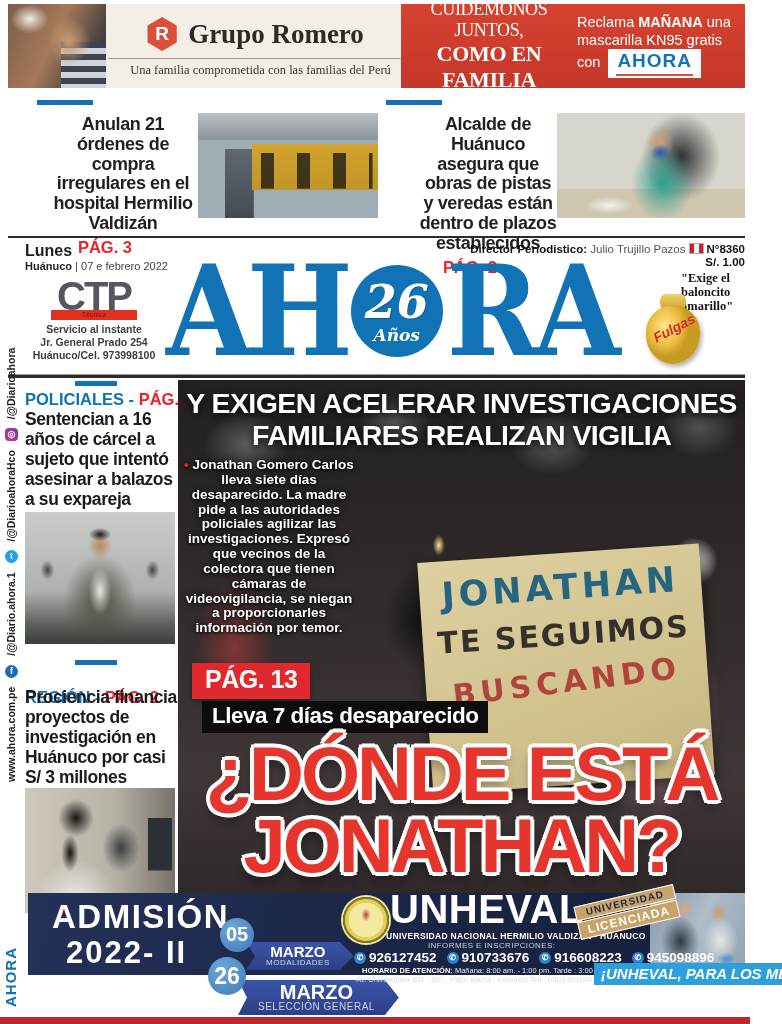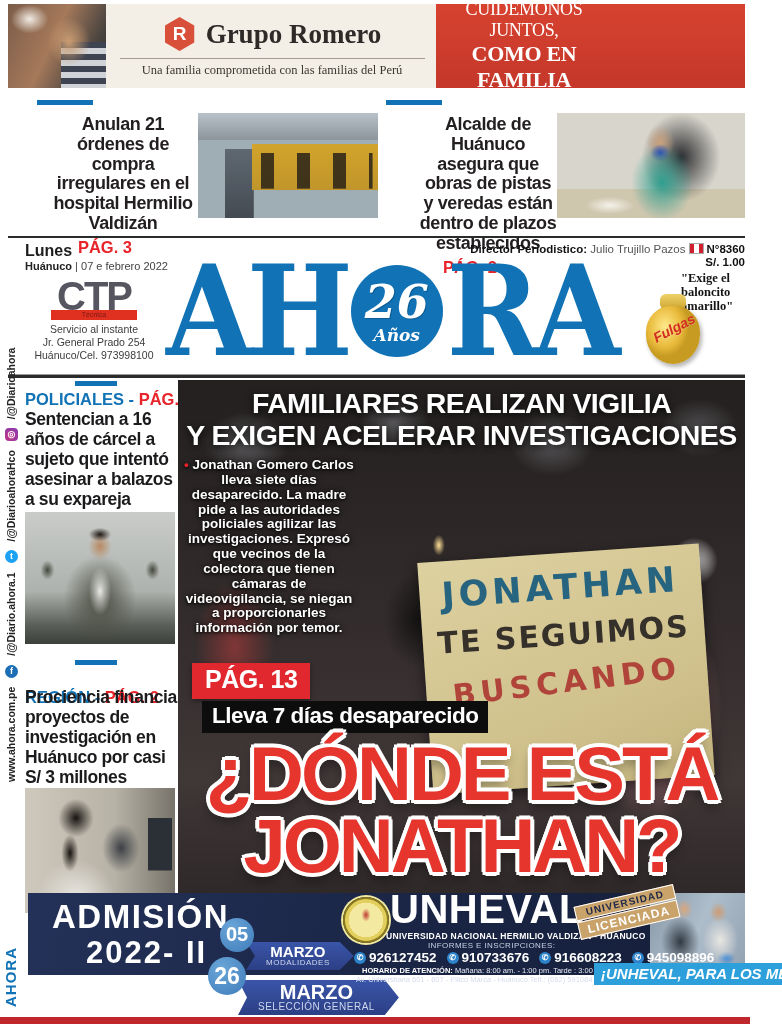--- a/index.html
+++ b/index.html
@@ -60,21 +60,21 @@
   .rule{background:#2b2b2b;}
 
   
   .mh-day{font-weight:bold;font-size:16px;}
   .mh-date{font-size:11px;color:#444;}
   .mh-date .city{font-weight:bold;color:#222;}
   .ctp{width:132px;text-align:center;}
   .ctp-word{font-size:40px;font-weight:bold;color:#565661;letter-spacing:-2px;line-height:0.9;}
   .ctp-bar{width:86px;height:10px;background:#e03020;margin:-4px auto 3px;font-size:7px;
      color:#7a1a14;line-height:10px;overflow:hidden;}
-  .ctp-lines{font-size:10.5px;font-weight:normal;color:#3c3c3c;line-height:1.25;}
+  .ctp-lines{font-size:10.5px;font-weight:bold;color:#3c3c3c;line-height:1.25;}
   .ahora-masthead{left:166px;top:248px;height:126px;display:flex;align-items:center;
      font-family:"DejaVu Serif",serif;font-weight:bold;color:#1173b5;}
   .mh-letters{font-size:112px;line-height:1;letter-spacing:-6px;transform:scaleY(1.12);}
   .anniv-circle{width:92px;height:92px;border-radius:50%;background:#1173b5;color:#fff;
      text-align:center;margin:0 4px;flex:none;}
   .anniv-num{font-size:46px;font-style:italic;font-weight:bold;line-height:1;padding-top:14px;
      text-shadow:1px 1px 0 #0b5c94;}
   .anniv-label{font-size:17px;font-style:italic;margin-top:0;}
   .director{right:37px;top:243px;text-align:right;font-size:11.5px;color:#555;}
   .director .lbl{font-weight:bold;color:#111;}
@@ -158,21 +158,21 @@
      -webkit-text-stroke:2px #fff;paint-order:stroke fill;
      text-shadow:-3px -3px 0 #fff,3px -3px 0 #fff,-3px 3px 0 #fff,3px 3px 0 #fff,
        0 -4px 0 #fff,0 4px 0 #fff,-4px 0 0 #fff,4px 0 0 #fff,0 7px 12px rgba(0,0,0,.45);}
 
   
   .vert-ahora{left:-19px;top:968px;width:60px;height:18px;transform:rotate(-90deg);
      color:#1173b5;font-weight:bold;font-size:15px;letter-spacing:1px;text-align:center;}
   .bottom-ad{left:28px;top:893px;width:717px;height:82px;
      background:linear-gradient(100deg,#243158,#1a2545 55%,#151f3a);}
   .adm1{position:absolute;left:24px;top:5px;font-size:33px;font-weight:bold;color:#fff;letter-spacing:1.5px;}
-  .adm2{position:absolute;left:38px;top:42px;font-size:31px;font-weight:bold;color:#fff;letter-spacing:2px;margin-left:20px;}
+  .adm2{position:absolute;left:38px;top:42px;font-size:31px;font-weight:bold;color:#fff;letter-spacing:2px;}
   .date-row{position:absolute;display:flex;align-items:center;}
   .row1{left:192px;top:6px;}
   .row2{left:180px;top:44px;}
   .day-circle{border-radius:50%;background:radial-gradient(circle at 35% 30%,#6aa6d8,#3f7cba);
      color:#fff;font-weight:bold;display:flex;align-items:center;justify-content:center;flex:none;z-index:2;}
   .row1 .day-circle{width:34px;height:34px;font-size:20px;}
   .row2 .day-circle{width:38px;height:38px;font-size:23px;}
   .band{background:linear-gradient(#3a55a8,#2c3f85);color:#fff;text-align:center;margin-left:-8px;
      clip-path:polygon(0 0,calc(100% - 14px) 0,100% 50%,calc(100% - 14px) 100%,0 100%,9px 50%);
      padding:2px 24px 3px 20px;margin-top:43px;}
@@ -224,20 +224,23 @@
           <div class="sponsor-name">Grupo Romero</div>
         </div>
         <div class="tagline">Una familia comprometida con las familias del Perú</div>
       </div>
     </div>
     <div class="campaign">
       <div class="campaign-text">
         <div class="campaign-l1">CUIDÉMONOS JUNTOS,</div>
         <div class="campaign-l2">COMO EN FAMILIA</div>
       </div>
+      <div class="promo">
+        <span>Reclama </span><b>MAÑANA</b><span> una mascarilla KN95 gratis </span><span>con</span><span class="ahora-box">AHORA</span>
+      </div>
     </div>
   </div>
 
   <div class="abs dash" style="left:37px;top:100px;width:56px;"></div>
   <div class="abs dash" style="left:386px;top:100px;width:56px;"></div>
 
   <div class="abs teaser" style="left:14px;top:115px;width:182px;">
     <div class="teaser-h">Anulan 21 órdenes de compra irregulares en el hospital Hermilio Valdizán</div>
     <div class="teaser-page">PÁG. 3</div>
   </div>
@@ -313,22 +316,22 @@
   <div class="abs side-headline" style="left:25px;top:688px;width:154px;">Prociencia financia proyectos de investigación en Huánuco por casi S/ 3 millones</div>
   <div class="abs photo photo-lab" style="left:25px;top:788px;width:150px;height:125px;"></div>
 
   <div class="abs main-photo">
     <div class="sign">
       <div class="sign-l1">JONATHAN</div>
       <div class="sign-l2">TE SEGUIMOS</div>
       <div class="sign-l3">BUSCANDO</div>
     </div>
     <div class="kicker">
+      <div>Y EXIGEN ACELERAR INVESTIGACIONES</div>
       <div>FAMILIARES REALIZAN VIGILIA</div>
-      <div>Y EXIGEN ACELERAR INVESTIGACIONES</div>
     </div>
     <div class="summary">
       <span class="bullet">• </span><span>Jonathan Gomero Carlos lleva siete días desaparecido. La madre pide a las autoridades policiales agilizar las investigaciones. Expresó que vecinos de la colectora que tienen cámaras de videovigilancia, se niegan a proporcionarles información por temor.</span>
     </div>
     <div class="pag13">PÁG. 13</div>
     <div class="subhead">Lleva 7 días desaparecido</div>
     <div class="big-head">
       <div>¿DÓNDE ESTÁ</div>
       <div>JONATHAN?</div>
     </div>

